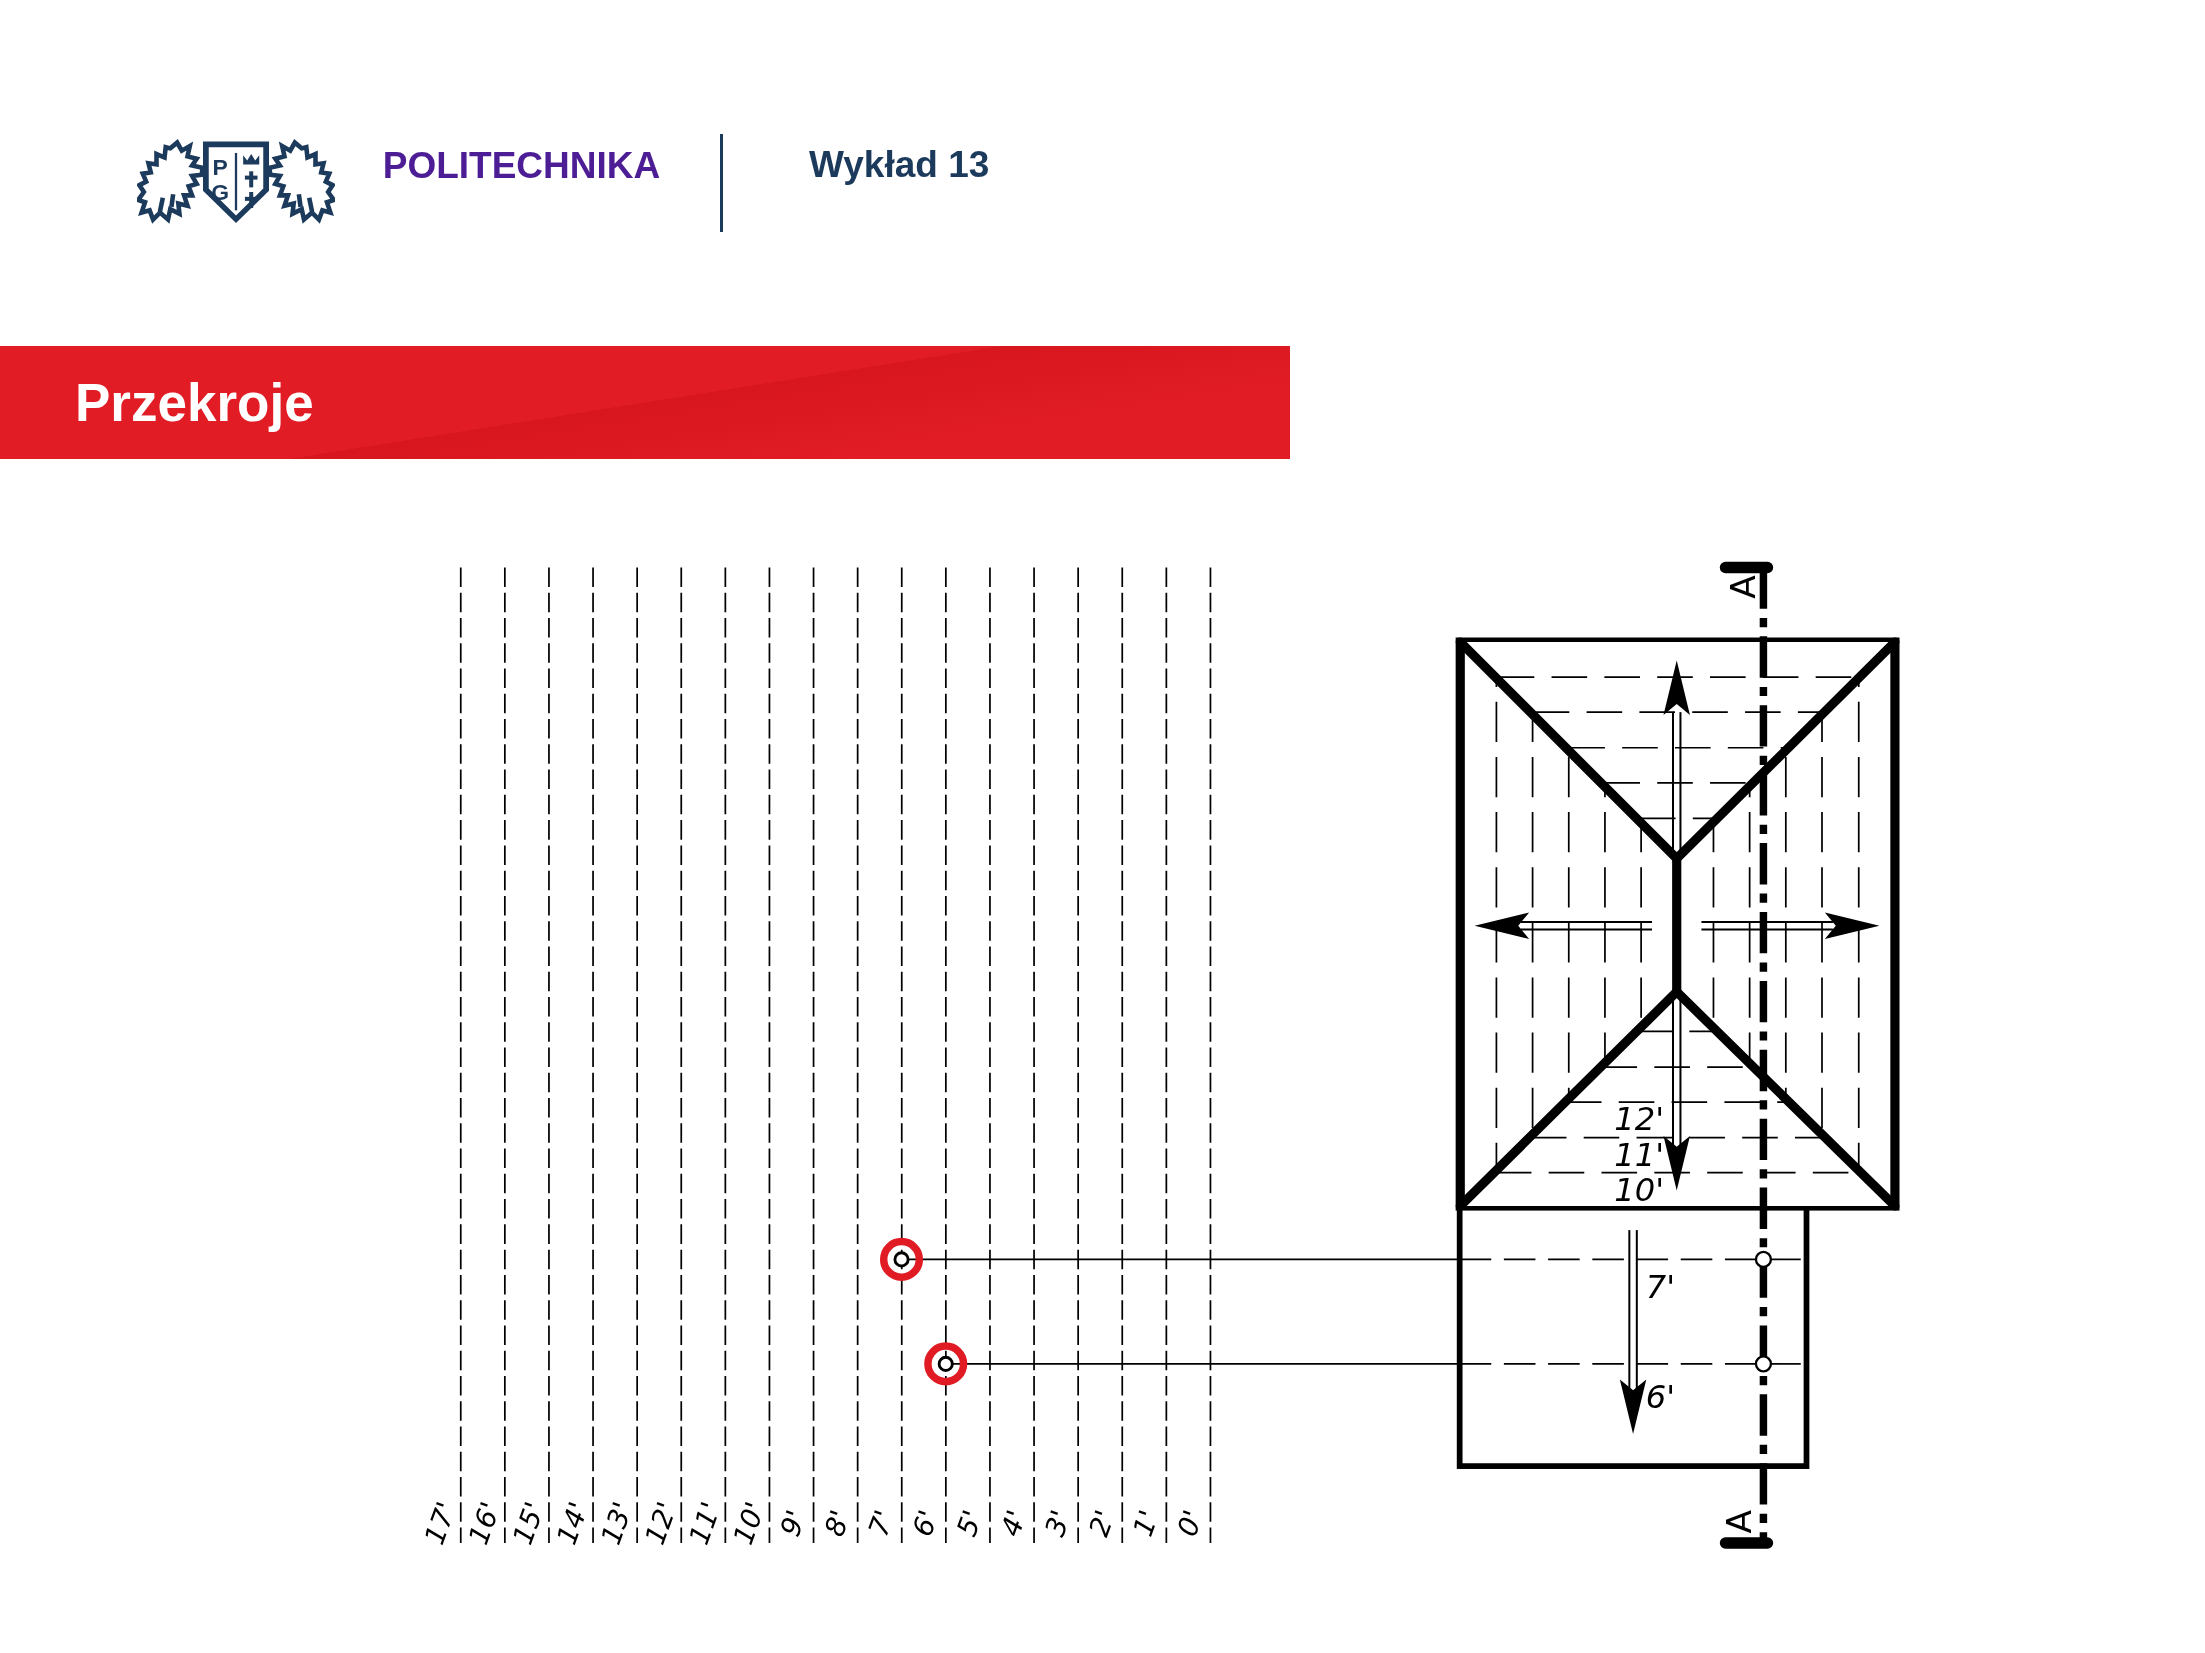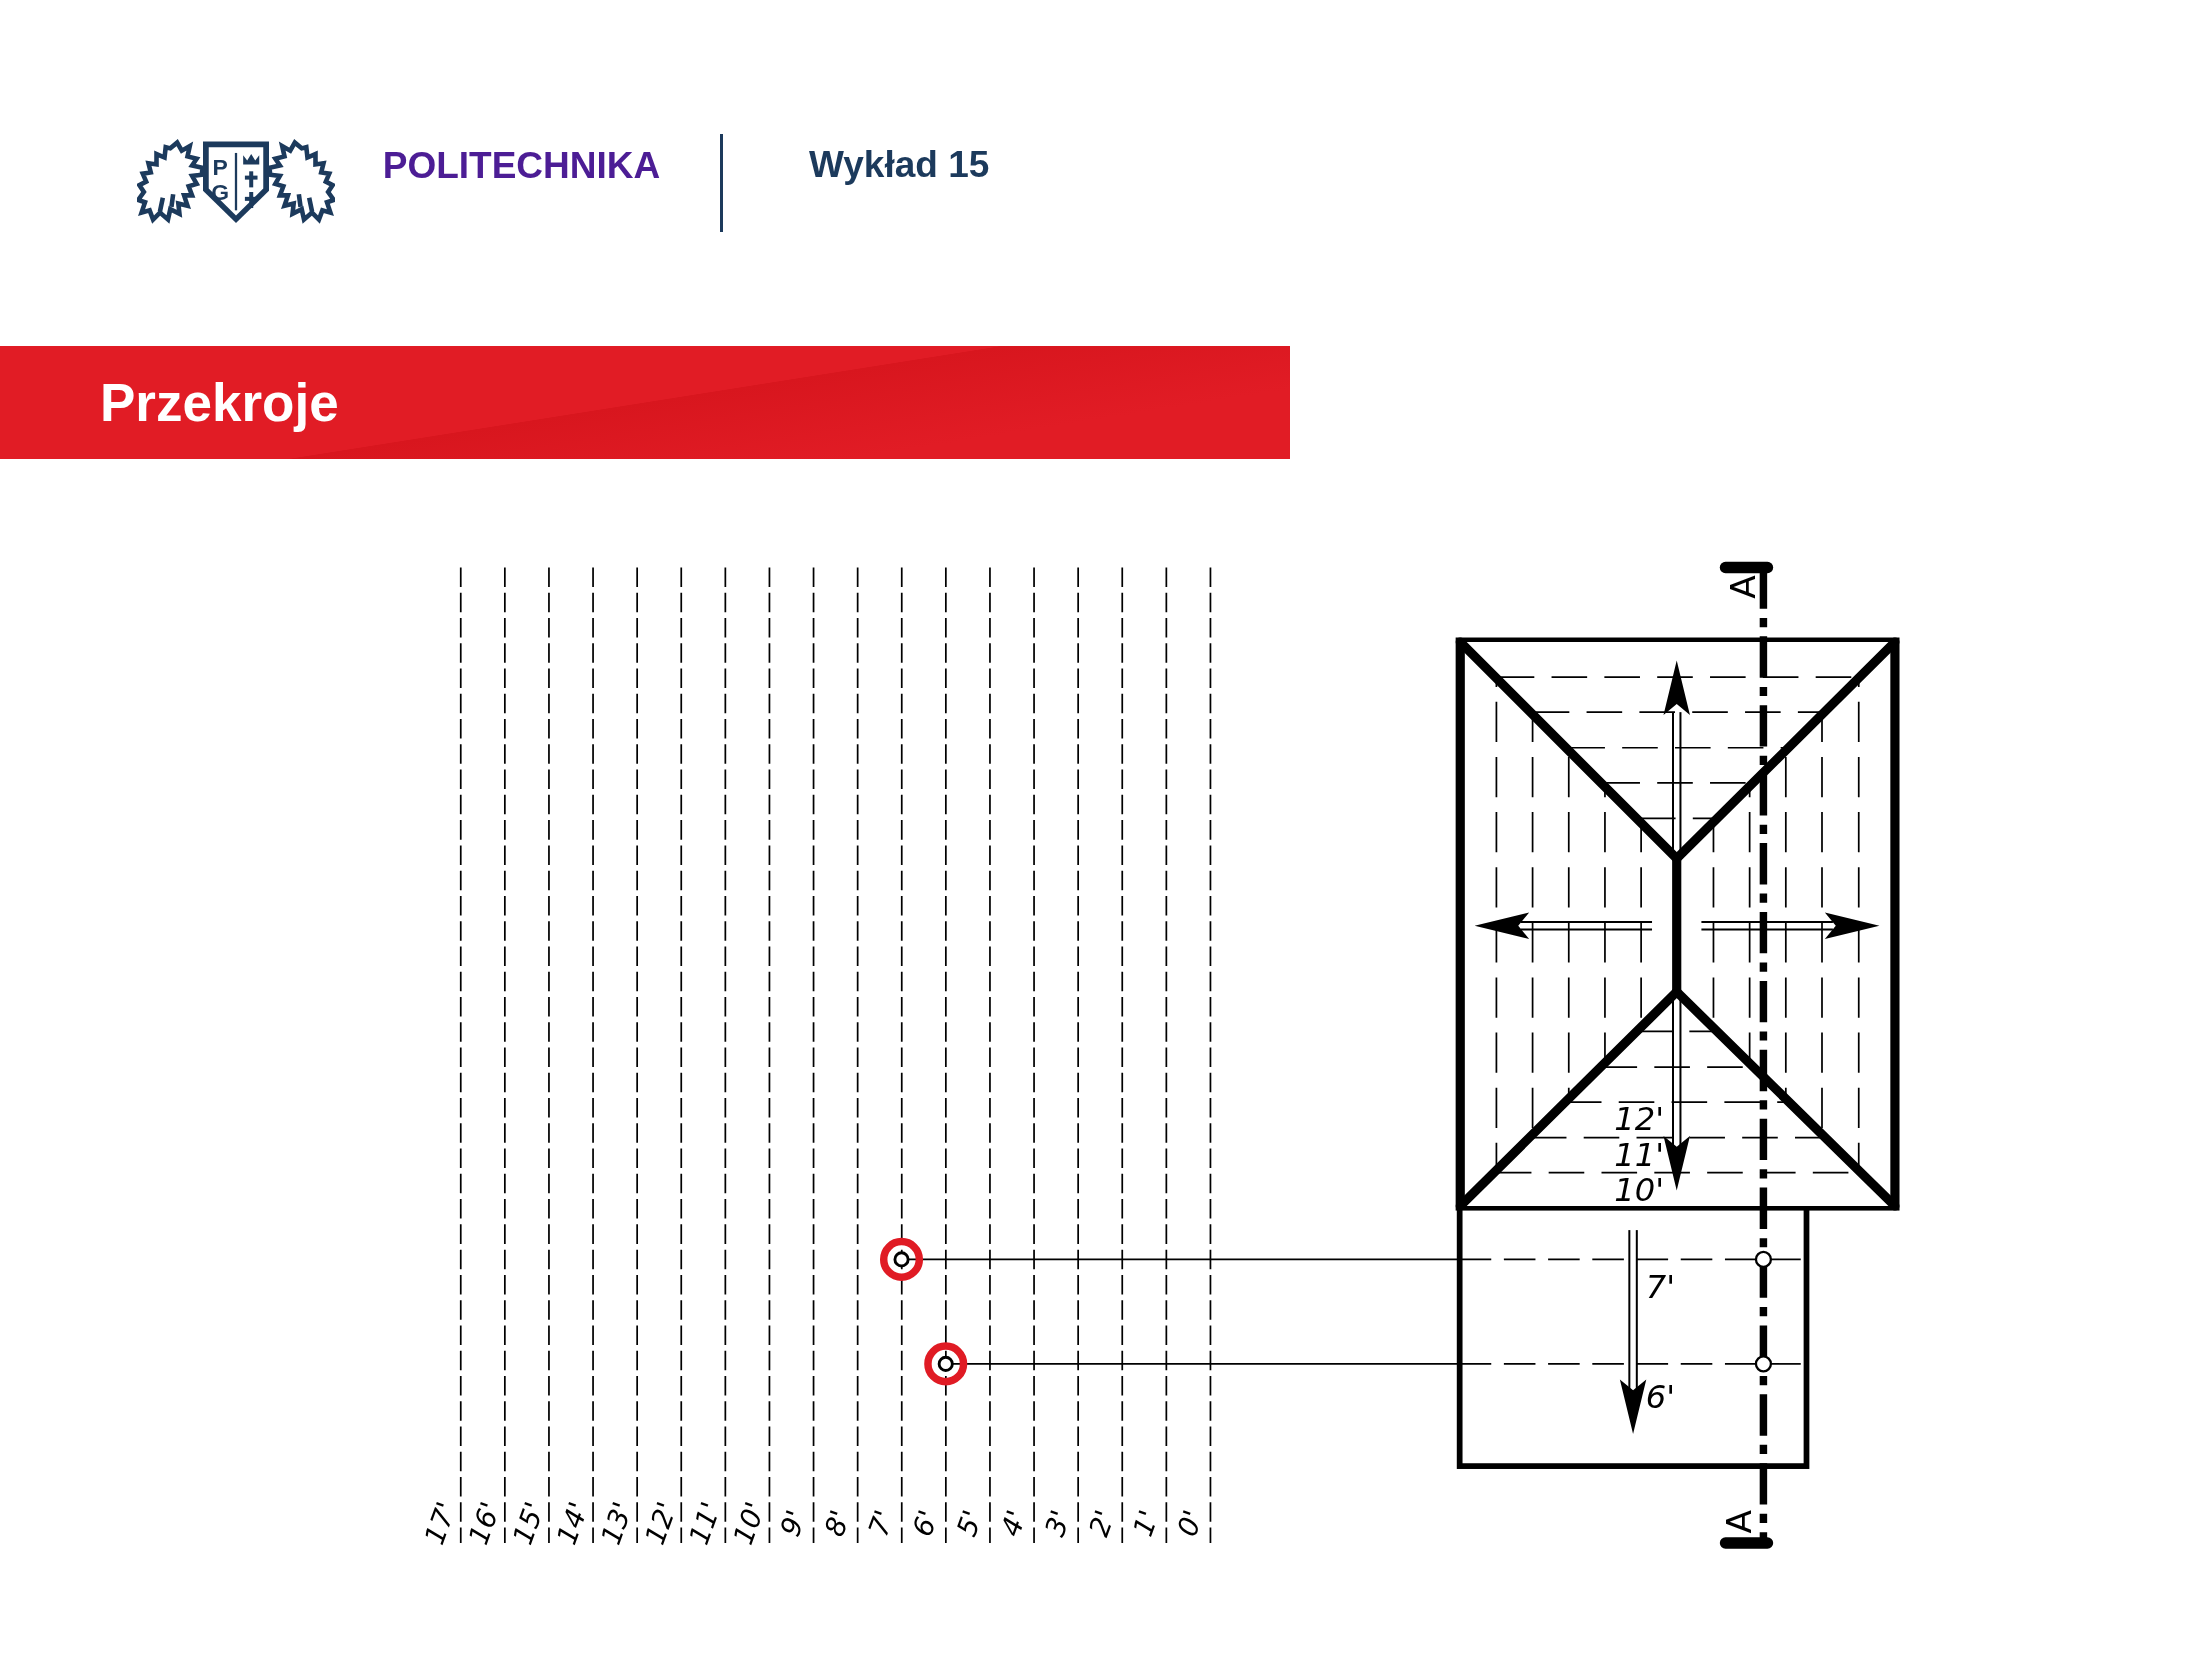--- a/index.html
+++ b/index.html
@@ -14,21 +14,21 @@
     color:#4c1d95;font-weight:bold;font-size:37px;line-height:44px;letter-spacing:0px;
   }
   .hdr-divider{position:absolute;left:720px;top:134px;width:2.9px;height:98px;background:#1C3A5C;}
   .lecture{position:absolute;left:809px;top:140px;color:#1C3A5C;font-weight:bold;font-size:37px;line-height:49px;}
   
   .banner{
     position:absolute;left:0;top:346px;width:1290px;height:113px;
     background:linear-gradient(171deg,#E11C25 0%,#E11C25 49.9%,#D8161E 50.1%,#E11C25 78%);
     color:#ffffff;display:flex;align-items:center;
   }
-  .banner span{margin-left:100px;font-weight:bold;font-size:53px;}
+  .banner span{margin-left:75px;font-weight:bold;font-size:53px;}
   
   .task{
     position:absolute;left:134px;top:558px;color:#1C3A5C;font-size:45px;line-height:56px;
     white-space:pre;z-index:3;
   }
   
   #drawing-svg{position:absolute;left:0;top:0;width:2205px;height:1654px;z-index:2;}
   .thick{stroke:#000;stroke-width:16;fill:none;stroke-linecap:round;}
   .wall{stroke:#000;stroke-width:10;fill:#fff;}
   .thin{stroke:#000;stroke-width:3;fill:none;}
@@ -73,21 +73,21 @@
         <line x1="73" y1="106" x2="95" y2="106"></line>
     </g>
   </g>
 </svg>
 
 <div class="brand">
   <div>POLITECHNIKA</div>
 </div>
 <div class="hdr-divider"></div>
 <div class="lecture">
-  <div>Wykład 15</div>
+  <div>Wykład 13</div>
 </div>
 
 <div class="banner">
   <span>Przekroje</span>
 </div>
 
 <div class="task"><br>
 </div>
 
 <svg id="drawing-svg" viewBox="0 0 3840 2880">

